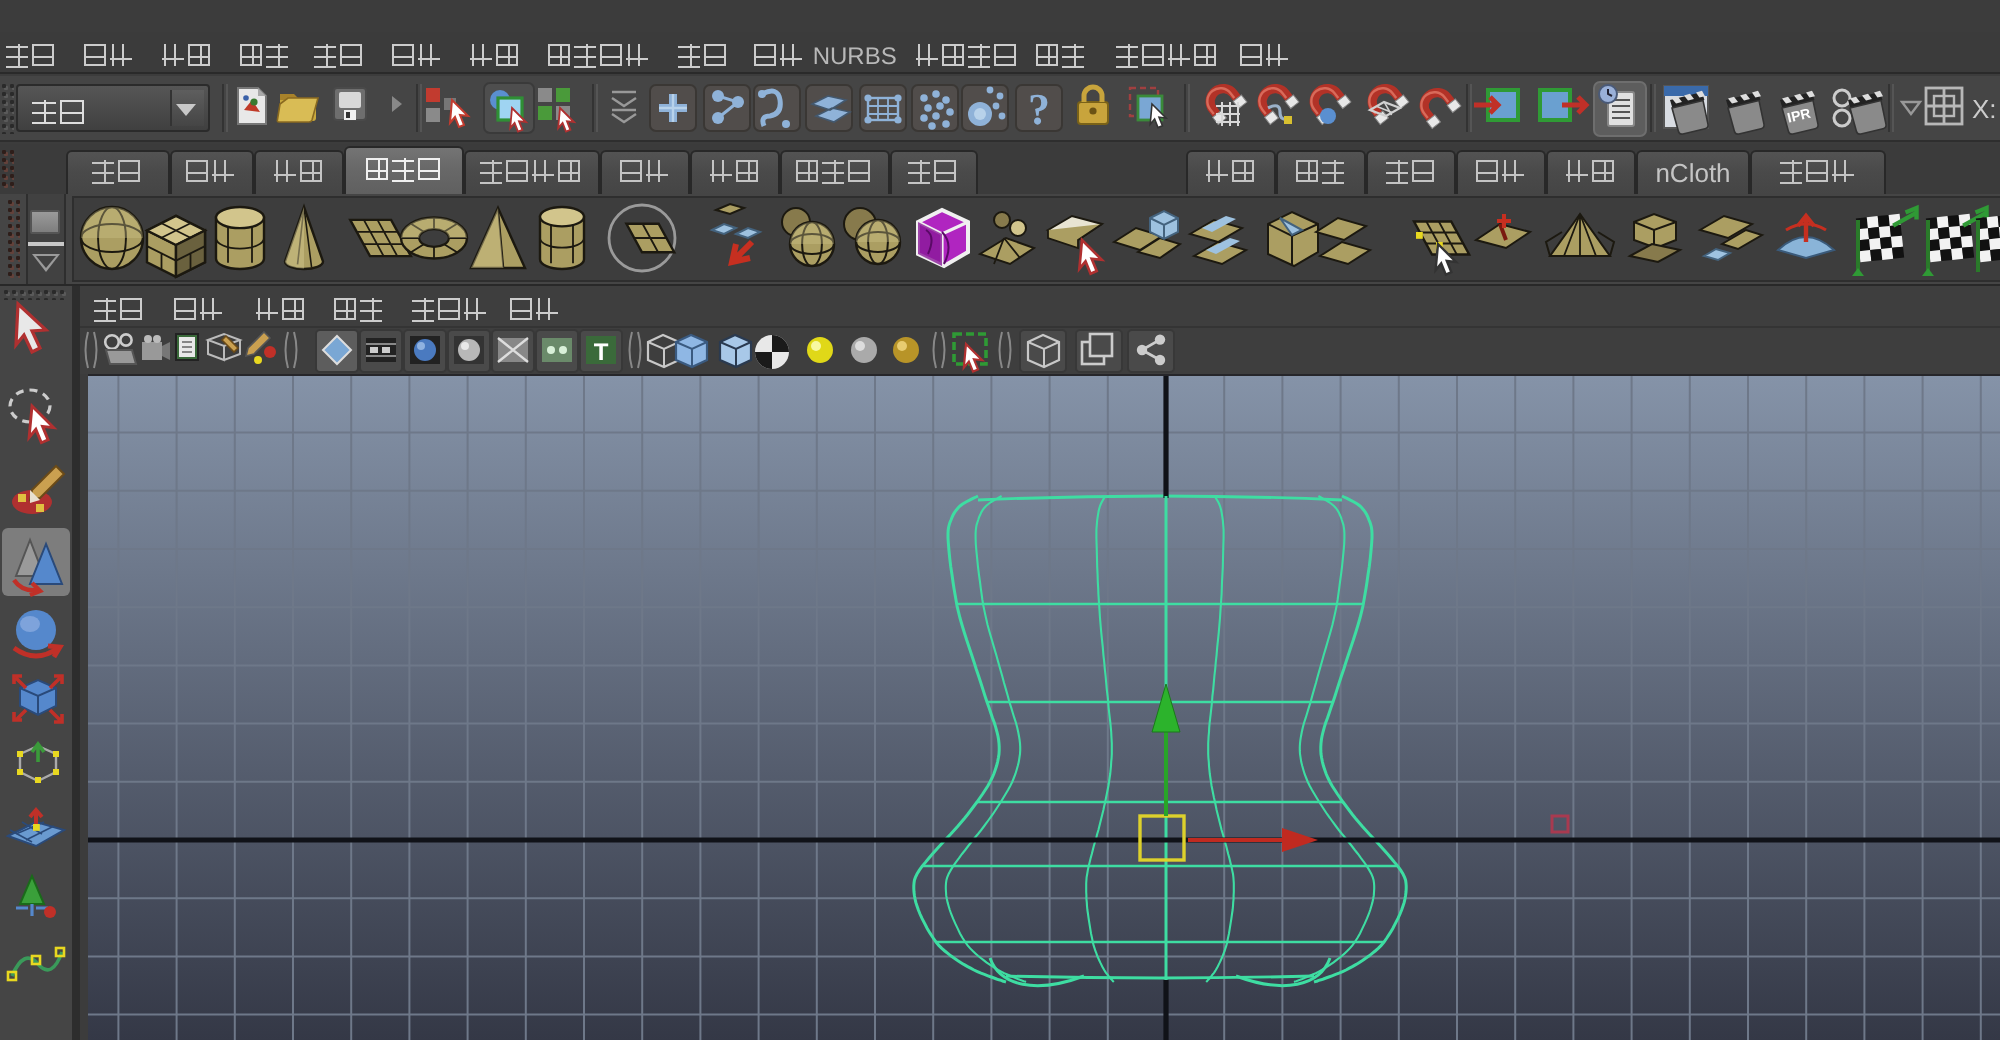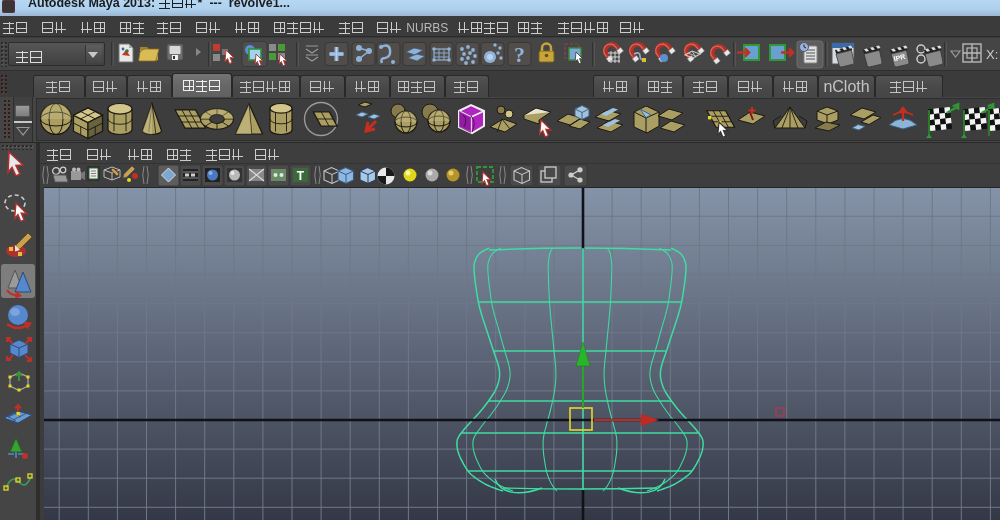--- a/index.html
+++ b/index.html
@@ -7,24 +7,20 @@
 .h{display:inline-block;vertical-align:middle;position:relative;top:-1px}
 .ha{background-image:linear-gradient(currentColor,currentColor),linear-gradient(currentColor,currentColor),linear-gradient(currentColor,currentColor),linear-gradient(currentColor,currentColor);background-size:100% 1px,100% 1px,100% 1px,1px 100%;background-position:0 1px,0 6px,0 11px,6px 0;background-repeat:no-repeat}
 .hb{box-shadow:inset 0 0 0 1px currentColor;background-image:linear-gradient(currentColor,currentColor);background-size:100% 1px;background-position:0 6px;background-repeat:no-repeat}
 .hc{background-image:linear-gradient(currentColor,currentColor),linear-gradient(currentColor,currentColor),linear-gradient(currentColor,currentColor),linear-gradient(currentColor,currentColor);background-size:1px 100%,1px 100%,1px 100%,100% 1px;background-position:1px 0,6px 0,11px 0,0 7px;background-repeat:no-repeat}
 .hd{box-shadow:inset 0 0 0 1px currentColor;background-image:linear-gradient(currentColor,currentColor),linear-gradient(currentColor,currentColor);background-size:100% 1px,1px 100%;background-position:0 6px,6px 0;background-repeat:no-repeat}
 .mi{position:absolute;top:3px;font-size:12px;color:#ccc;white-space:nowrap}
 .grip{position:absolute;width:6px;background-image:radial-gradient(circle at 1px 1px,#2a2a2a 1px,transparent 1.2px),radial-gradient(circle at 1px 1px,#5a5a5a 1px,transparent 1.2px);background-size:4px 4px,4px 4px;background-position:0 0,1px 1px}
 .sep{position:absolute;width:3px;border-left:1px solid #333;border-right:1px solid #555;height:24px}
 </style></head><body>
 <div id="page">
-<div class="abs" style="left:0;top:0;width:1000px;height:16px;background:linear-gradient(#b5d7f3 0%,#aed1ef 55%,#9cb6d1 100%)">
-<div class="abs" style="left:2px;top:0;width:13px;height:13px;background:#3a3434;border-radius:2px;box-shadow:inset 0 0 2px #835"></div>
-<div class="abs" style="left:28px;top:-4px;font-size:12.5px;font-weight:bold;color:#1c1c1c;white-space:nowrap">Autodesk Maya 2013: <span><i class="h ha" style="width:11px;height:11px;margin-right:2px"></i><i class="h hb" style="width:11px;height:11px;margin-right:2px"></i><i class="h hc" style="width:11px;height:11px;margin-right:2px"></i></span>* &nbsp;---&nbsp; revolve1...</div>
-</div>
 <div class="abs" style="left:0;top:16px;width:1000px;height:21px;background:#3b3b3b;border-bottom:1px solid #2a2a2a">
 <div class="mi" style="left:3px;top:5px"><i class="h ha" style="width:11px;height:11px;margin-right:2px"></i><i class="h hb" style="width:11px;height:11px;margin-right:2px"></i></div>
 <div class="mi" style="left:42px;top:5px"><i class="h hb" style="width:11px;height:11px;margin-right:2px"></i><i class="h hc" style="width:11px;height:11px;margin-right:2px"></i></div>
 <div class="mi" style="left:81px;top:5px"><i class="h hc" style="width:11px;height:11px;margin-right:2px"></i><i class="h hd" style="width:11px;height:11px;margin-right:2px"></i></div>
 <div class="mi" style="left:120px;top:5px"><i class="h hd" style="width:11px;height:11px;margin-right:2px"></i><i class="h ha" style="width:11px;height:11px;margin-right:2px"></i></div>
 <div class="mi" style="left:157px;top:5px"><i class="h ha" style="width:11px;height:11px;margin-right:2px"></i><i class="h hb" style="width:11px;height:11px;margin-right:2px"></i></div>
 <div class="mi" style="left:196px;top:5px"><i class="h hb" style="width:11px;height:11px;margin-right:2px"></i><i class="h hc" style="width:11px;height:11px;margin-right:2px"></i></div>
 <div class="mi" style="left:235px;top:5px"><i class="h hc" style="width:11px;height:11px;margin-right:2px"></i><i class="h hd" style="width:11px;height:11px;margin-right:2px"></i></div>
 <div class="mi" style="left:274px;top:5px"><i class="h hd" style="width:11px;height:11px;margin-right:2px"></i><i class="h ha" style="width:11px;height:11px;margin-right:2px"></i><i class="h hb" style="width:11px;height:11px;margin-right:2px"></i><i class="h hc" style="width:11px;height:11px;margin-right:2px"></i></div>
 <div class="mi" style="left:339px;top:5px"><i class="h ha" style="width:11px;height:11px;margin-right:2px"></i><i class="h hb" style="width:11px;height:11px;margin-right:2px"></i></div>
@@ -215,21 +211,21 @@
 <div class="abs" style="left:232px;top:3px;width:68px;height:22px;background:linear-gradient(#535353,#4a4a4a 45%,#454545);border:1px solid #282828;border-bottom:none;border-radius:3px 3px 0 0;text-align:center;line-height:22px"><span style="color:#c4c4c4"><i class="h ha" style="width:11px;height:11px;margin-right:2px"></i><i class="h hb" style="width:11px;height:11px;margin-right:2px"></i><i class="h hc" style="width:11px;height:11px;margin-right:2px"></i><i class="h hd" style="width:11px;height:11px;margin-right:2px"></i></span></div>
 <div class="abs" style="left:300px;top:3px;width:45px;height:22px;background:linear-gradient(#535353,#4a4a4a 45%,#454545);border:1px solid #282828;border-bottom:none;border-radius:3px 3px 0 0;text-align:center;line-height:22px"><span style="color:#c4c4c4"><i class="h hb" style="width:11px;height:11px;margin-right:2px"></i><i class="h hc" style="width:11px;height:11px;margin-right:2px"></i></span></div>
 <div class="abs" style="left:345px;top:3px;width:45px;height:22px;background:linear-gradient(#535353,#4a4a4a 45%,#454545);border:1px solid #282828;border-bottom:none;border-radius:3px 3px 0 0;text-align:center;line-height:22px"><span style="color:#c4c4c4"><i class="h hc" style="width:11px;height:11px;margin-right:2px"></i><i class="h hd" style="width:11px;height:11px;margin-right:2px"></i></span></div>
 <div class="abs" style="left:390px;top:3px;width:55px;height:22px;background:linear-gradient(#535353,#4a4a4a 45%,#454545);border:1px solid #282828;border-bottom:none;border-radius:3px 3px 0 0;text-align:center;line-height:22px"><span style="color:#c4c4c4"><i class="h hd" style="width:11px;height:11px;margin-right:2px"></i><i class="h ha" style="width:11px;height:11px;margin-right:2px"></i><i class="h hb" style="width:11px;height:11px;margin-right:2px"></i></span></div>
 <div class="abs" style="left:445px;top:3px;width:44px;height:22px;background:linear-gradient(#535353,#4a4a4a 45%,#454545);border:1px solid #282828;border-bottom:none;border-radius:3px 3px 0 0;text-align:center;line-height:22px"><span style="color:#c4c4c4"><i class="h ha" style="width:11px;height:11px;margin-right:2px"></i><i class="h hb" style="width:11px;height:11px;margin-right:2px"></i></span></div>
 <div class="abs" style="left:593px;top:3px;width:45px;height:22px;background:linear-gradient(#535353,#4a4a4a 45%,#454545);border:1px solid #282828;border-bottom:none;border-radius:3px 3px 0 0;text-align:center;line-height:22px"><span style="color:#c4c4c4"><i class="h hc" style="width:11px;height:11px;margin-right:2px"></i><i class="h hd" style="width:11px;height:11px;margin-right:2px"></i></span></div>
 <div class="abs" style="left:638px;top:3px;width:45px;height:22px;background:linear-gradient(#535353,#4a4a4a 45%,#454545);border:1px solid #282828;border-bottom:none;border-radius:3px 3px 0 0;text-align:center;line-height:22px"><span style="color:#c4c4c4"><i class="h hd" style="width:11px;height:11px;margin-right:2px"></i><i class="h ha" style="width:11px;height:11px;margin-right:2px"></i></span></div>
 <div class="abs" style="left:683px;top:3px;width:45px;height:22px;background:linear-gradient(#535353,#4a4a4a 45%,#454545);border:1px solid #282828;border-bottom:none;border-radius:3px 3px 0 0;text-align:center;line-height:22px"><span style="color:#c4c4c4"><i class="h ha" style="width:11px;height:11px;margin-right:2px"></i><i class="h hb" style="width:11px;height:11px;margin-right:2px"></i></span></div>
 <div class="abs" style="left:728px;top:3px;width:45px;height:22px;background:linear-gradient(#535353,#4a4a4a 45%,#454545);border:1px solid #282828;border-bottom:none;border-radius:3px 3px 0 0;text-align:center;line-height:22px"><span style="color:#c4c4c4"><i class="h hb" style="width:11px;height:11px;margin-right:2px"></i><i class="h hc" style="width:11px;height:11px;margin-right:2px"></i></span></div>
 <div class="abs" style="left:773px;top:3px;width:45px;height:22px;background:linear-gradient(#535353,#4a4a4a 45%,#454545);border:1px solid #282828;border-bottom:none;border-radius:3px 3px 0 0;text-align:center;line-height:22px"><span style="color:#c4c4c4"><i class="h hc" style="width:11px;height:11px;margin-right:2px"></i><i class="h hd" style="width:11px;height:11px;margin-right:2px"></i></span></div>
-<div class="abs" style="left:818px;top:3px;width:57px;height:22px;background:linear-gradient(#535353,#4a4a4a 45%,#454545);border:1px solid #282828;border-bottom:none;border-radius:3px 3px 0 0;text-align:center;line-height:22px"><span style="font-size:16px;color:#c4c4c4">nCloth</span></div>
+<div class="abs" style="left:818px;top:3px;width:57px;height:22px;background:linear-gradient(#535353,#4a4a4a 45%,#454545);border:1px solid #282828;border-bottom:none;border-radius:3px 3px 0 0;text-align:center;line-height:22px"><span style="font-size:13px;color:#c4c4c4">nCloth</span></div>
 <div class="abs" style="left:875px;top:3px;width:68px;height:22px;background:linear-gradient(#535353,#4a4a4a 45%,#454545);border:1px solid #282828;border-bottom:none;border-radius:3px 3px 0 0;text-align:center;line-height:22px"><span style="color:#c4c4c4"><i class="h ha" style="width:11px;height:11px;margin-right:2px"></i><i class="h hb" style="width:11px;height:11px;margin-right:2px"></i><i class="h hc" style="width:11px;height:11px;margin-right:2px"></i></span></div>
 </div>
 <div class="abs" style="left:0;top:97px;width:1000px;height:46px;background:#454545;border-bottom:1px solid #282828">
 <div class="abs" style="left:4px;top:3px;width:8px;height:40px" class2="grip">
         <div class="grip" style="left:0;top:0;height:40px;background-image:radial-gradient(circle at 1px 1px,#2e1e1a 1px,transparent 1.2px),radial-gradient(circle at 1px 1px,#63413a 1px,transparent 1.2px)"></div>
       </div>
 <div class="abs" style="left:13px;top:0px;width:20px;height:45px;border-left:1px solid #2e2e2e;border-right:1px solid #2e2e2e;background:#414141"></div>
 <div class="abs" style="left:15px;top:8px;width:15px;height:12px;background:linear-gradient(#9a9a9a,#7e7e7e);border:1px solid #555;border-radius:1px"></div>
 <div class="abs" style="left:14px;top:24px;width:18px;height:2px;background:#c8c8c8"></div>
 <div class="abs" style="left:16px;top:30px;width:0;height:0;border-left:7px solid transparent;border-right:7px solid transparent;border-top:9px solid #9a9a9a"></div>

